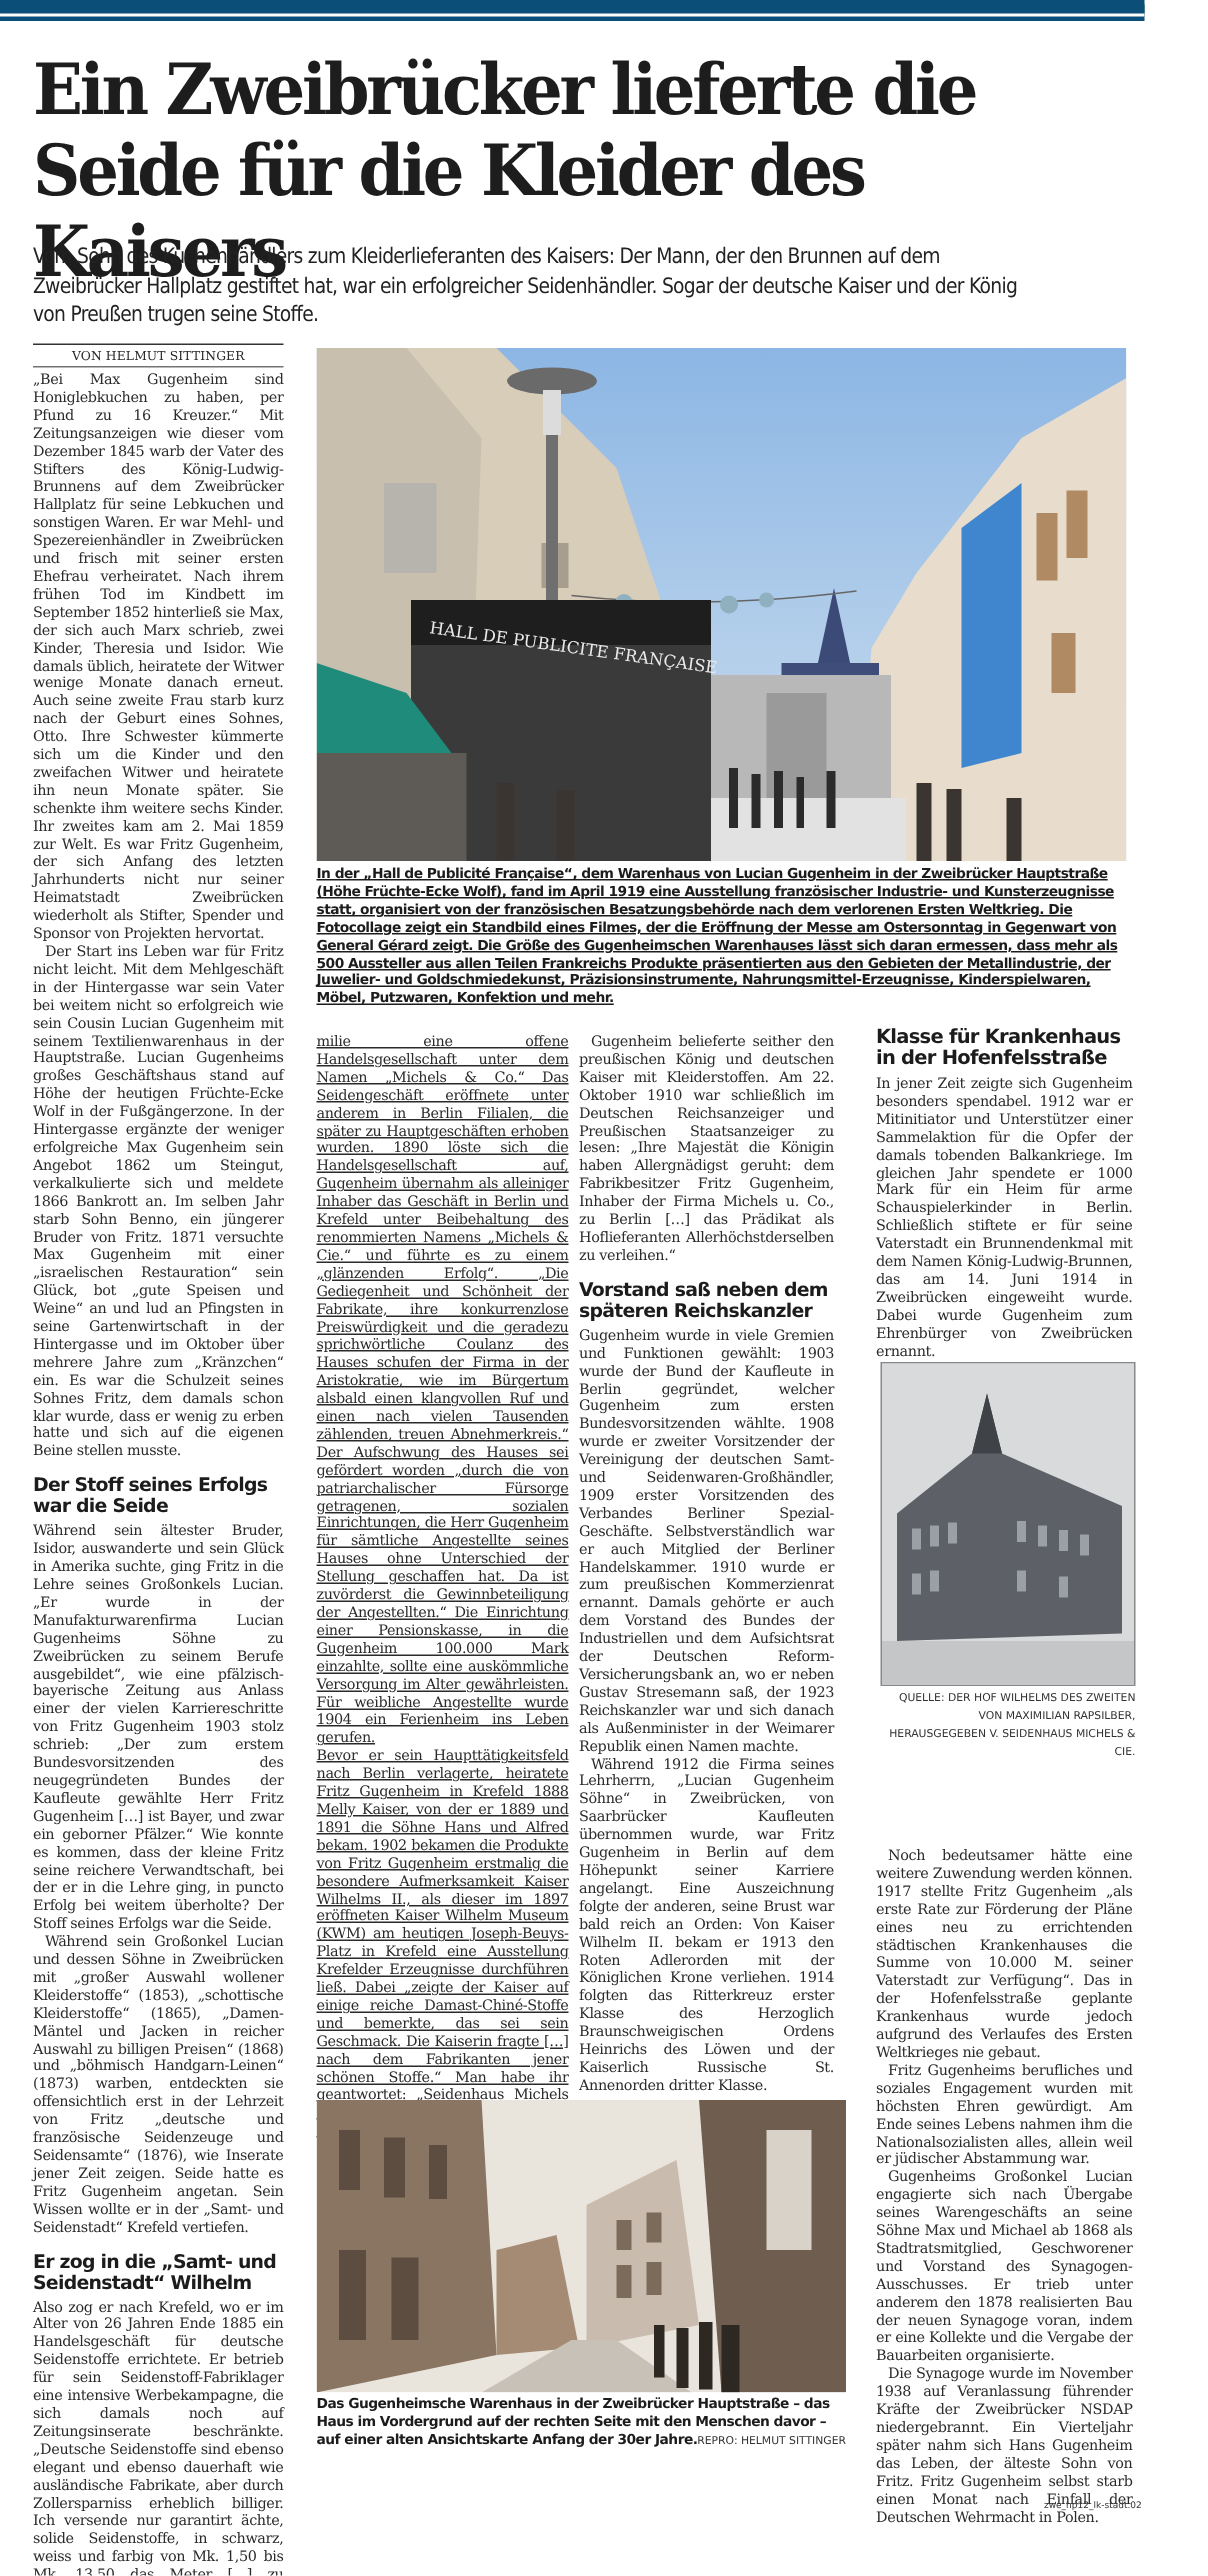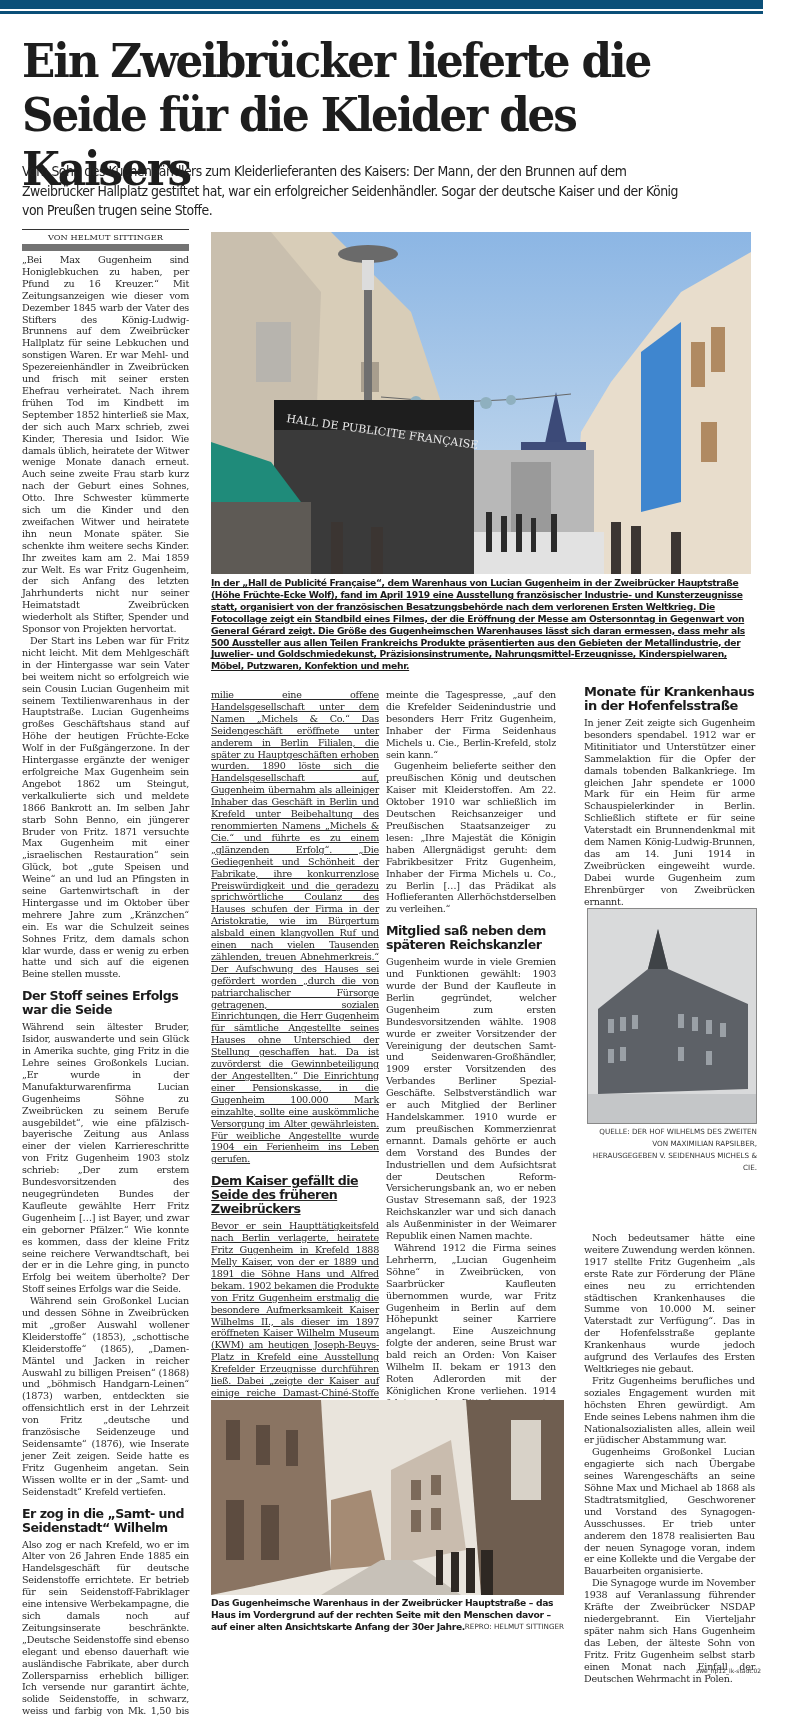--- a/index.html
+++ b/index.html
@@ -6,21 +6,21 @@
   body { width: 805px; height: 1717px; position: relative; overflow: hidden; font-family: "DejaVu Serif", serif; color: #222; }
   .topbar { position: absolute; left: 0; top: 0; width: 763px; height: 9px; background: #0b4f78; border-bottom: 2px solid #ffffff; box-shadow: 0 3px 0 #0b4f78; }
   .headline { position: absolute; left: 22px; top: 34px; width: 740px; margin: 0;
     font-family: "DejaVu Serif", serif; font-weight: bold; font-size: 47px; line-height: 54px; letter-spacing: -2.3px; color: #1d1d1d; transform: scaleX(0.93); transform-origin: left top; }
   .deck { position: absolute; left: 22px; top: 162px; width: 760px; margin: 0;
     font-family: "DejaVu Sans", sans-serif; font-size: 14.2px; line-height: 19.5px; letter-spacing: -0.55px; color: #222; transform: scaleX(0.88); transform-origin: left top; }
   .col { position: absolute; font-family: "DejaVu Serif", serif; font-size: 9.6px; line-height: 11.9px; color: #2a2a2a; text-align: justify; hyphens: manual; letter-spacing: -0.25px; }
   .col p { margin: 0; text-indent: 8px; }
   .col p.first { text-indent: 0; }
   .col h2 { margin: 9px 0 4px 0; font-family: "DejaVu Sans", sans-serif; font-weight: bold; font-size: 12.6px; line-height: 14px; color: #1c1c1c; letter-spacing: -0.5px; text-align: left; }
-  .byline { border-top: 1px solid #333; border-bottom: 7px solid #737373; text-align: center; font-size: 8.2px; line-height: 14px; letter-spacing: 0.1px; margin-bottom: 3px; font-family: "DejaVu Serif", serif; }
+  .byline { border-top: 1px solid #333; border-bottom: 1px solid #737373; text-align: center; font-size: 8.2px; line-height: 14px; letter-spacing: 0.1px; margin-bottom: 3px; font-family: "DejaVu Serif", serif; }
   .photo { position: absolute; overflow: hidden; }
   .caption { position: absolute; font-family: "DejaVu Sans", sans-serif; font-weight: bold; font-size: 9.2px; line-height: 11.9px; letter-spacing: -0.35px; color: #1c1c1c; }
   .credit { font-family: "DejaVu Sans", sans-serif; font-weight: normal; font-size: 7.2px; letter-spacing: 0; color: #333; text-align: right; }
   .filecode { position: absolute; left: 696px; top: 1667px; font-family: "DejaVu Sans", sans-serif; font-size: 6px; color: #333; }
   svg { display: block; }
 </style>
 </head>
 <body>
 
 <div class="topbar"></div>
@@ -98,28 +98,26 @@
         <rect x="460" y="300" width="10" height="42"></rect>
     </g>
   </svg>
 </div>
 <div class="caption" style="left:211px; top:577px; width:540px;text-decoration:underline;">
   <div>In der „Hall de Publicité Française“, dem Warenhaus von Lucian Gugenheim in der Zweibrücker Hauptstraße (Höhe Früchte-Ecke Wolf), fand im April 1919 eine Ausstellung französischer Industrie- und Kunsterzeugnisse statt, organisiert von der französischen Besatzungsbehörde nach dem verlorenen Ersten Weltkrieg. Die Fotocollage zeigt ein Standbild eines Filmes, der die Eröffnung der Messe am Ostersonntag in Gegenwart von General Gérard zeigt. Die Größe des Gugenheimschen Warenhauses lässt sich daran ermessen, dass mehr als 500 Aussteller aus allen Teilen Frankreichs Produkte präsentierten aus den Gebieten der Metallindustrie, der Juwelier- und Goldschmiedekunst, Präzisionsinstrumente, Nahrungsmittel-Erzeugnisse, Kinderspielwaren, Möbel, Putzwaren, Konfektion und mehr.</div>
 </div>
 
 <div class="col" style="left:211px; top:689px; width:168px;text-decoration:underline;">
   <p class="first">milie eine offene Handelsgesellschaft unter dem Namen „Michels &amp; Co.“ Das Seidengeschäft eröffnete unter anderem in Berlin Filialen, die später zu Hauptgeschäften erhoben wurden. 1890 löste sich die Handelsgesellschaft auf, Gugenheim übernahm als alleiniger Inhaber das Geschäft in Berlin und Krefeld unter Beibehaltung des renommierten Namens „Michels &amp; Cie.“ und führte es zu einem „glänzenden Erfolg“. „Die Gediegenheit und Schönheit der Fabrikate, ihre konkurrenzlose Preiswürdigkeit und die geradezu sprichwörtliche Coulanz des Hauses schufen der Firma in der Aristokratie, wie im Bürgertum alsbald einen klangvollen Ruf und einen nach vielen Tausenden zählenden, treuen Abnehmerkreis.“ Der Aufschwung des Hauses sei gefördert worden „durch die von patriarchalischer Fürsorge getragenen, sozialen Einrichtungen, die Herr Gugenheim für sämtliche Angestellte seines Hauses ohne Unterschied der Stellung geschaffen hat. Da ist zuvörderst die Gewinnbeteiligung der Angestellten.“ Die Einrichtung einer Pensionskasse, in die Gugenheim 100.000 Mark einzahlte, sollte eine auskömmliche Versorgung im Alter gewährleisten. Für weibliche Angestellte wurde 1904 ein Ferienheim ins Leben gerufen.</p>
-  <h2>Dem Kaiser gefällt die Seide des früheren Zweibrückers</h2>
   <p class="first">Bevor er sein Haupttätigkeitsfeld nach Berlin verlagerte, heiratete Fritz Gugenheim in Krefeld 1888 Melly Kaiser, von der er 1889 und 1891 die Söhne Hans und Alfred bekam. 1902 bekamen die Produkte von Fritz Gugenheim erstmalig die besondere Aufmerksamkeit Kaiser Wilhelms II., als dieser im 1897 eröffneten Kaiser Wilhelm Museum (KWM) am heutigen Joseph-Beuys-Platz in Krefeld eine Ausstellung Krefelder Erzeugnisse durchführen ließ. Dabei „zeigte der Kaiser auf einige reiche Damast-Chiné-Stoffe und bemerkte, das sei sein Geschmack. Die Kaiserin fragte […] nach dem Fabrikanten jener schönen Stoffe.“ Man habe ihr geantwortet: „Seidenhaus Michels u. Cie., Berlin-Krefeld“. „Ein schöner Erfolg“,</p>
 </div>
 
 <div class="col" style="left:386px; top:689px; width:170px;">
-  <p class="first">meinte die Tagespresse, „auf den die Krefelder Seidenindustrie und besonders Herr Fritz Gugenheim, Inhaber der Firma Seidenhaus Michels u. Cie., Berlin-Krefeld, stolz sein kann.“</p>
   <p>Gugenheim belieferte seither den preußischen König und deutschen Kaiser mit Kleiderstoffen. Am 22. Oktober 1910 war schließlich im Deutschen Reichsanzeiger und Preußischen Staatsanzeiger zu lesen: „Ihre Majestät die Königin haben Allergnädigst geruht: dem Fabrikbesitzer Fritz Gugenheim, Inhaber der Firma Michels u. Co., zu Berlin […] das Prädikat als Hoflieferanten Allerhöchstderselben zu verleihen.“</p>
-  <h2>Mitglied saß neben dem späteren Reichskanzler</h2>
+  <h2>Vorstand saß neben dem späteren Reichskanzler</h2>
   <p class="first">Gugenheim wurde in viele Gremien und Funktionen gewählt: 1903 wurde der Bund der Kaufleute in Berlin gegründet, welcher Gugenheim zum ersten Bundesvorsitzenden wählte. 1908 wurde er zweiter Vorsitzender der Vereinigung der deutschen Samt- und Seidenwaren-Großhändler, 1909 erster Vorsitzenden des Verbandes Berliner Spezial-Geschäfte. Selbstverständlich war er auch Mitglied der Berliner Handelskammer. 1910 wurde er zum preußischen Kommerzienrat ernannt. Damals gehörte er auch dem Vorstand des Bundes der Industriellen und dem Aufsichtsrat der Deutschen Reform-Versicherungsbank an, wo er neben Gustav Stresemann saß, der 1923 Reichskanzler war und sich danach als Außenminister in der Weimarer Republik einen Namen machte.</p>
   <p>Während 1912 die Firma seines Lehrherrn, „Lucian Gugenheim Söhne“ in Zweibrücken, von Saarbrücker Kaufleuten übernommen wurde, war Fritz Gugenheim in Berlin auf dem Höhepunkt seiner Karriere angelangt. Eine Auszeichnung folgte der anderen, seine Brust war bald reich an Orden: Von Kaiser Wilhelm II. bekam er 1913 den Roten Adlerorden mit der Königlichen Krone verliehen. 1914 folgten das Ritterkreuz erster Klasse des Herzoglich Braunschweigischen Ordens Heinrichs des Löwen und der Kaiserlich Russische St. Annenorden dritter Klasse.</p>
 </div>
 
 <div class="photo" style="left:211px; top:1400px; width:353px; height:195px;">
   <svg width="353" height="195" viewBox="0 0 353 195">
     <rect x="0" y="0" width="353" height="195" fill="#e9e4dc"></rect>
     <polygon points="0,0 110,0 120,170 0,195" fill="#8a7462"></polygon>
     <g fill="#5d4c40">
       <rect x="15" y="20" width="14" height="40"></rect>
@@ -146,21 +144,21 @@
         <rect x="270" y="150" width="12" height="45"></rect>
       </g>
   </svg>
 </div>
 <div class="caption" style="left:211px; top:1597px; width:353px;">
   <div>Das Gugenheimsche Warenhaus in der Zweibrücker Hauptstraße – das Haus im Vordergrund auf der rechten Seite mit den Menschen davor – auf einer alten Ansichtskarte Anfang der 30er Jahre.</div>
   <div class="credit" style="margin-top:-12px;">REPRO: HELMUT SITTINGER</div>
 </div>
 
 <div class="col" style="left:584px; top:685px; width:171px;">
-  <h2 style="margin-top:0; font-size:13px;">Monate für Krankenhaus in der Hofenfelsstraße</h2>
+  <h2 style="margin-top:0; font-size:13px;">Klasse für Krankenhaus in der Hofenfelsstraße</h2>
   <p class="first">In jener Zeit zeigte sich Gugenheim besonders spendabel. 1912 war er Mitinitiator und Unterstützer einer Sammelaktion für die Opfer der damals tobenden Balkankriege. Im gleichen Jahr spendete er 1000 Mark für ein Heim für arme Schauspielerkinder in Berlin. Schließlich stiftete er für seine Vaterstadt ein Brunnendenkmal mit dem Namen König-Ludwig-Brunnen, das am 14. Juni 1914 in Zweibrücken eingeweiht wurde. Dabei wurde Gugenheim zum Ehrenbürger von Zweibrücken ernannt.</p>
 </div>
 
 <div class="photo" style="left:587px; top:908px; width:168px; height:214px; border:1px solid #888;">
   <svg width="168" height="214" viewBox="0 0 168 214">
     <rect x="0" y="0" width="168" height="214" fill="#d9dadb"></rect>
     <polygon points="10,100 60,60 70,20 80,60 160,95 160,180 10,185" fill="#5d6167"></polygon>
     <polygon points="60,60 70,20 80,60" fill="#3f4347"></polygon>
     <g fill="#9aa0a6">
       <rect x="20" y="110" width="6" height="14"></rect>

